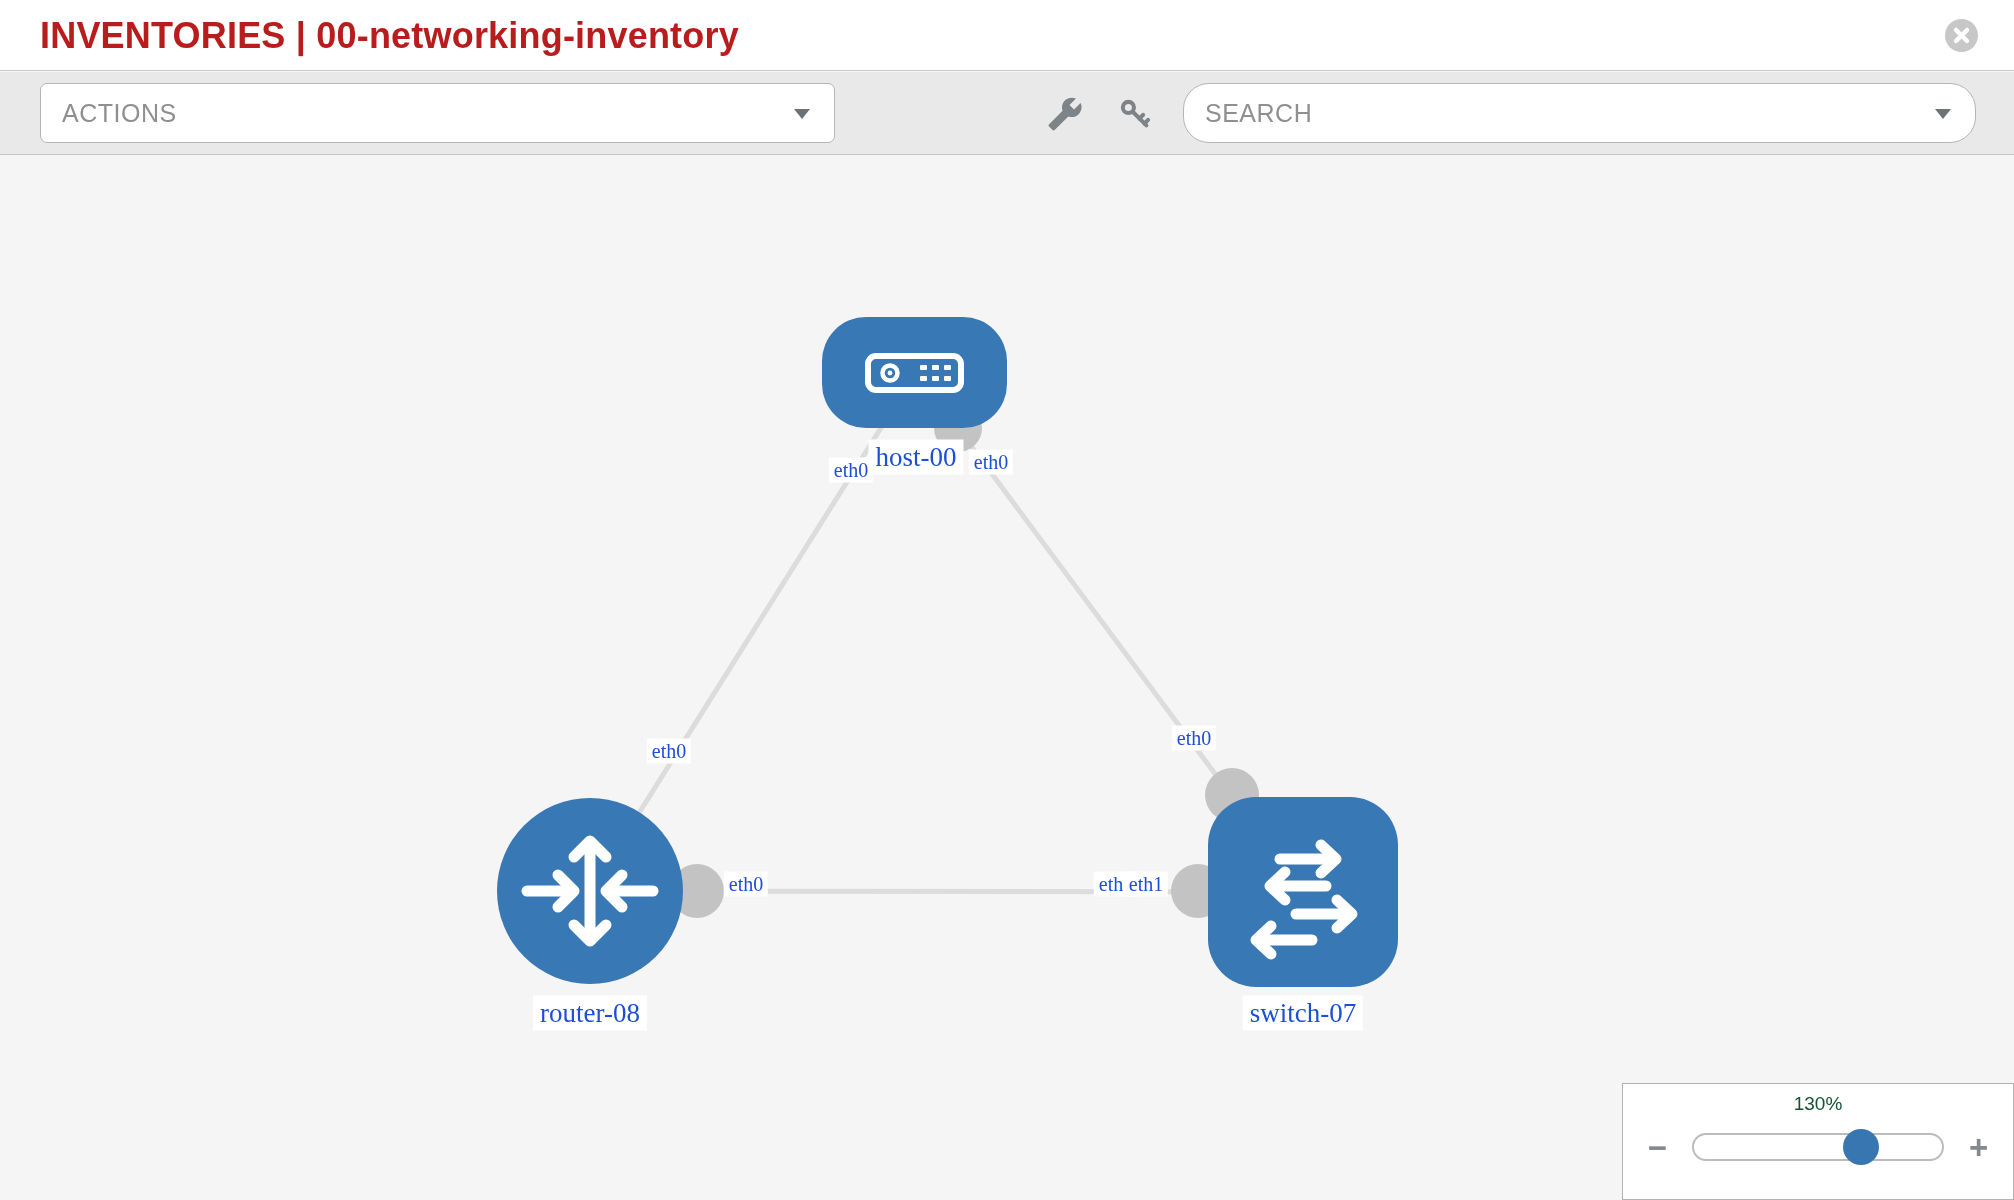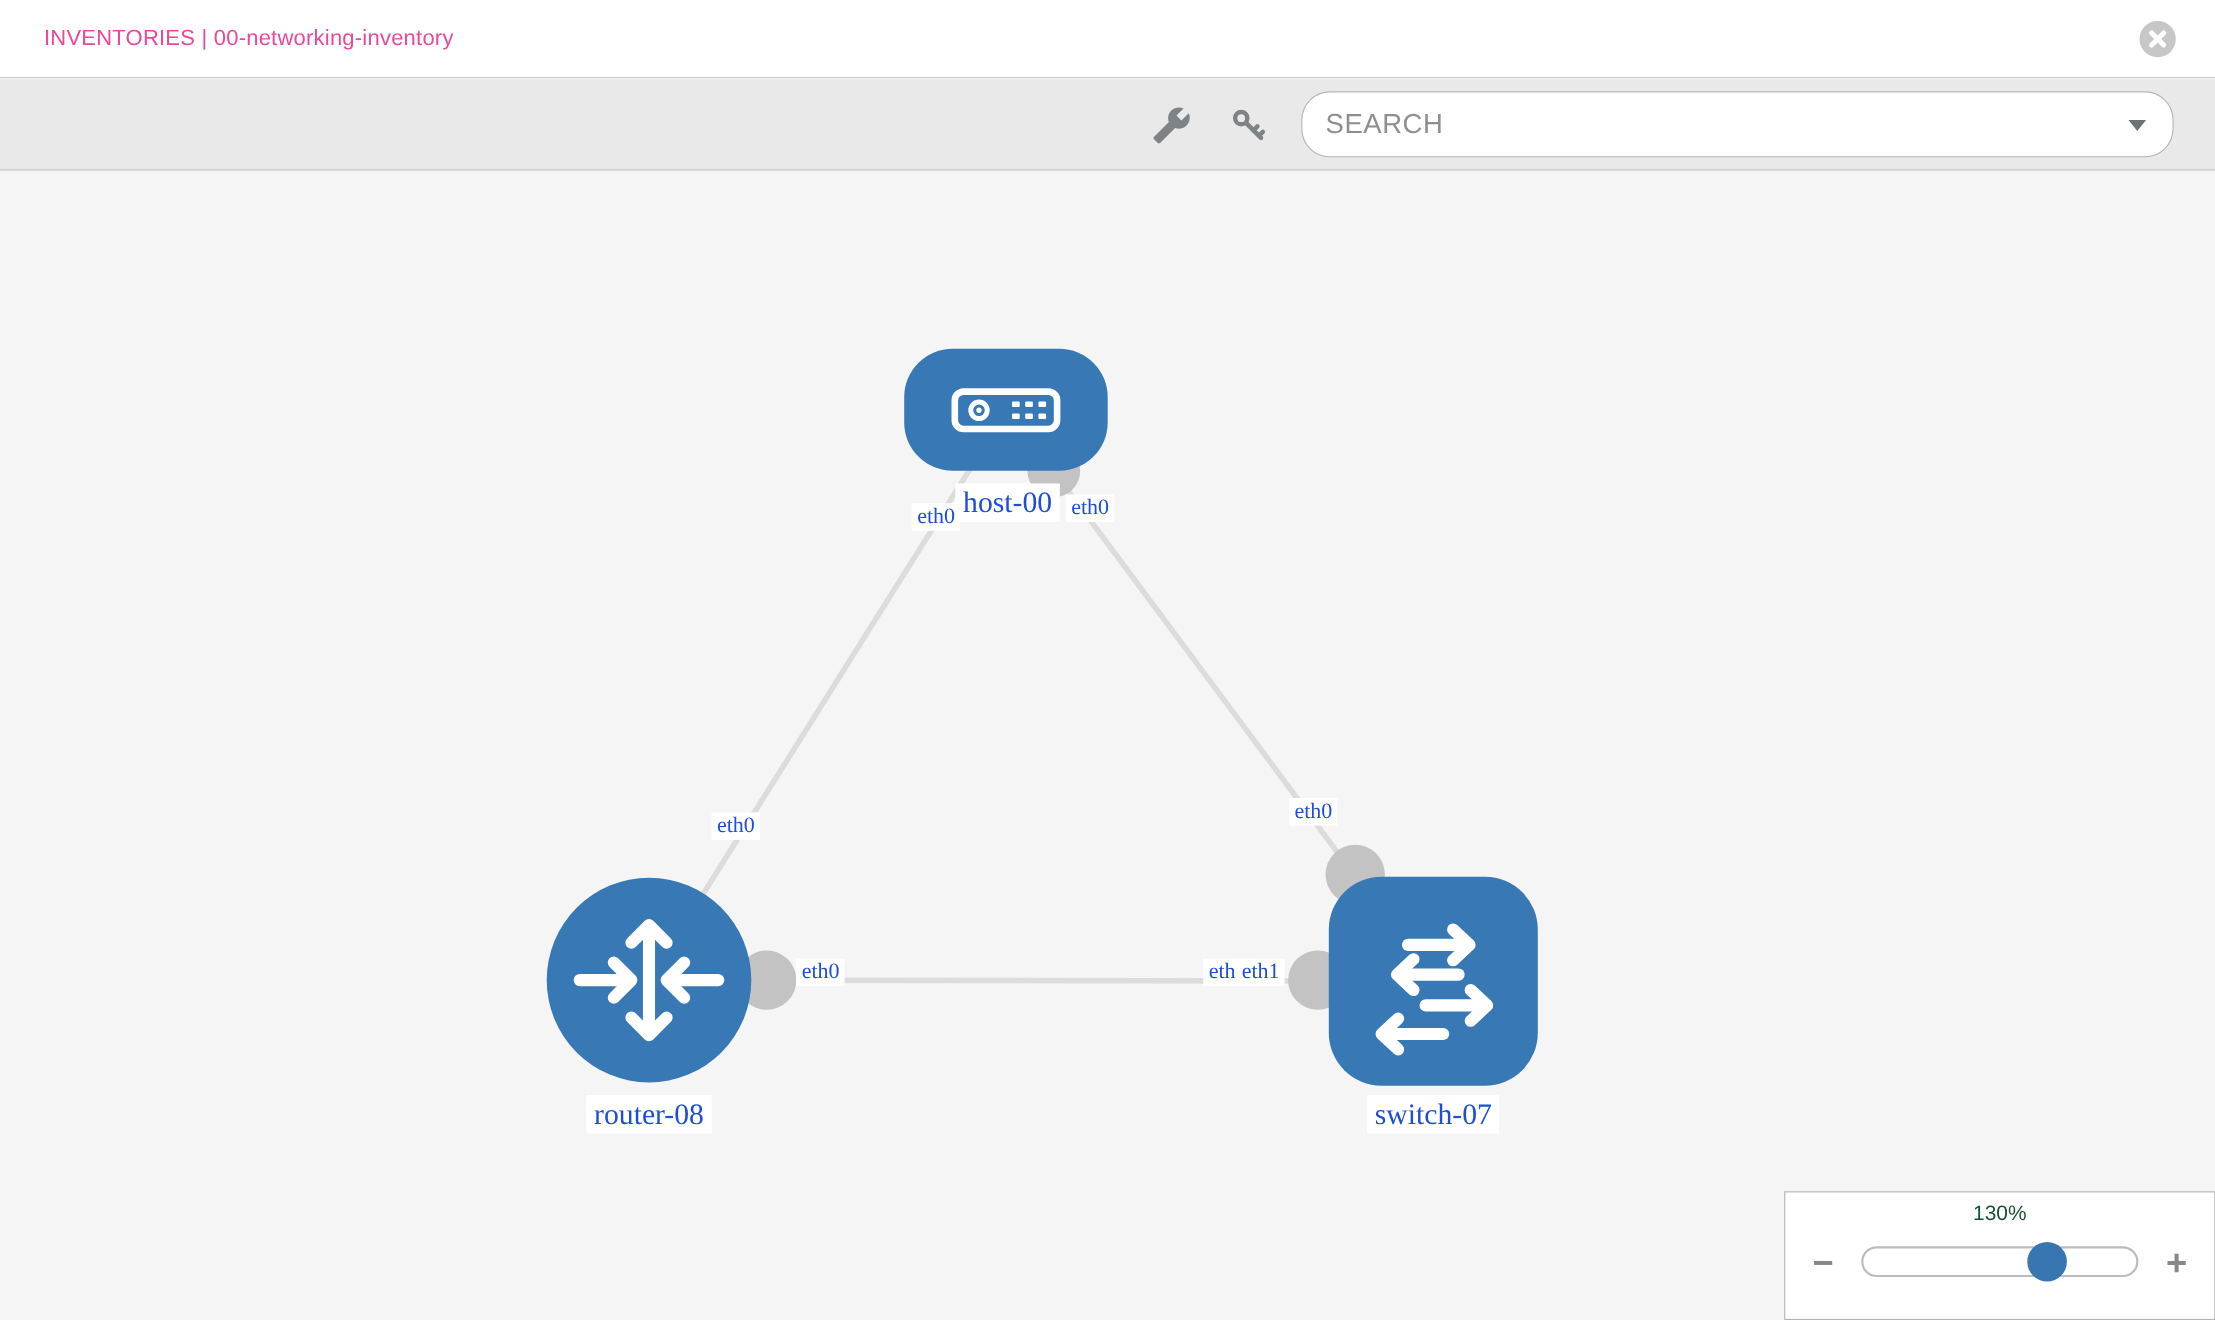--- a/index.html
+++ b/index.html
@@ -10,21 +10,21 @@
     font-family:"Liberation Sans","DejaVu Sans",sans-serif;
   }
 
   
   .header {
     position:absolute; top:0; left:0; width:2014px; height:71px;
     background:#ffffff; border-bottom:1px solid #c9c9c9; z-index:20;
   }
   .header-title {
     position:absolute; left:40px; top:0; line-height:71px;
-    font-size:20px; font-weight:normal; color:#ec4899; letter-spacing:0.2px;
+    font-size:36px; font-weight:bold; color:#b91c1c; letter-spacing:0.2px;
   }
   .close-btn {
     position:absolute; right:36px; top:19px; width:33px; height:33px;
     border-radius:50%; background:#c7c7c7; cursor:pointer;
     display:flex; align-items:center; justify-content:center;
   }
 
   
   .toolbar {
     position:absolute; top:72px; left:0; width:2014px; height:83px;
@@ -122,20 +122,24 @@
   <div class="close-btn">
     <svg width="19" height="19" viewBox="0 0 19 19">
       <line x1="4" y1="4" x2="15" y2="15" stroke="#ffffff" stroke-width="4.5" stroke-linecap="round"></line>
       <line x1="15" y1="4" x2="4" y2="15" stroke="#ffffff" stroke-width="4.5" stroke-linecap="round"></line>
     </svg>
   </div>
 </div>
 
 <div class="toolbar">
 
+  <div class="dropdown actions">
+    <span class="dropdown-label">ACTIONS</span>
+    <span class="caret"></span>
+  </div>
 
   <div class="tool-btn wrench">
     <svg width="36" height="36" viewBox="0 0 24 24">
       <path transform="scale(-1,1) translate(-24,0)" d="M22.7 19l-9.1-9.1c.9-2.3.4-5-1.5-6.9-2-2-5-2.4-7.4-1.3L9 6 6 9 1.6 4.7C.4 7.1.9 10.1 2.9 12.1c1.9 1.9 4.6 2.4 6.9 1.5l9.1 9.1c.4.4 1 .4 1.4 0l2.3-2.3c.5-.4.5-1.1.1-1.4z" fill="#7e8388"></path>
     </svg>
   </div>
 
   <div class="tool-btn key">
     <svg width="36" height="36" viewBox="0 0 24 24">
       <g stroke="#7e8388" stroke-width="2.7" fill="none" stroke-linecap="round">

